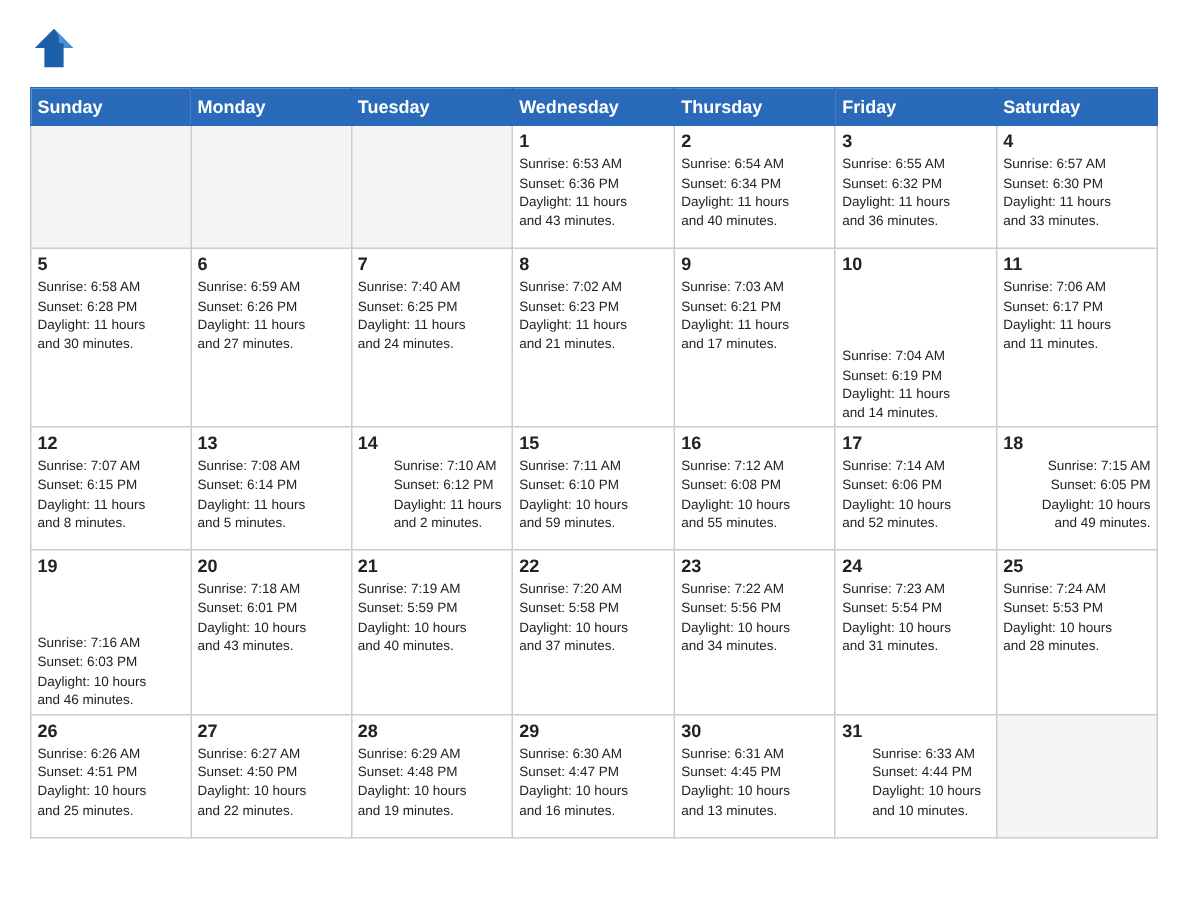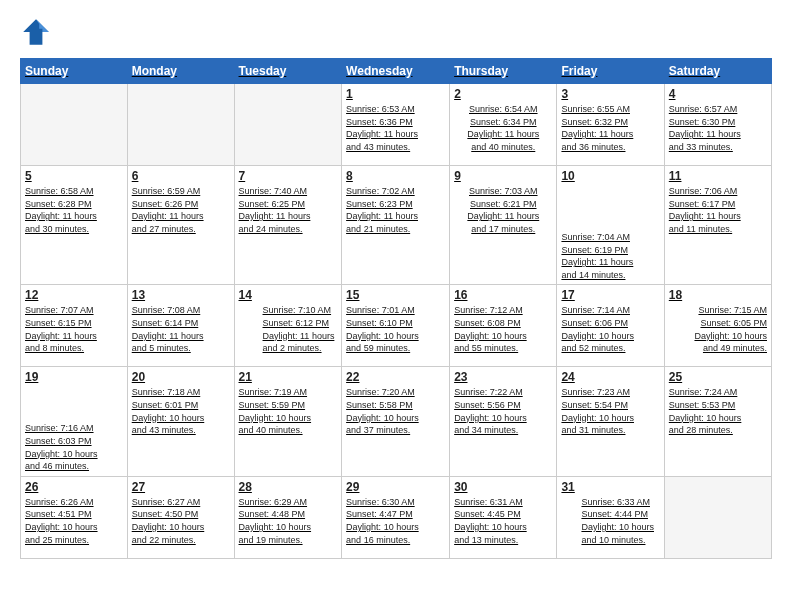--- a/index.html
+++ b/index.html
@@ -7,21 +7,20 @@
       width: 792px;
       height: 612px;
       font-family: Arial, sans-serif;
       background: #fff;
       overflow: hidden;
     }
     .page {
       width: 792px;
       height: 524px;
       padding: 16px 20px 12px 20px;
-      text-decoration: underline;
     }
     .header {
       display: flex;
       justify-content: space-between;
       align-items: flex-start;
       margin-bottom: 10px;
     }
     .logo {
       display: flex;
       align-items: center;
@@ -138,21 +137,21 @@
           <td class="empty"></td>
           <td>
             <span class="day-num">1</span>
             <div class="day-info" style="white-space: pre-line;">Sunrise: 6:53 AM
 Sunset: 6:36 PM
 Daylight: 11 hours
 and 43 minutes.</div>
           </td>
           <td>
             <span class="day-num">2</span>
-            <div class="day-info" style="white-space: pre-line; text-align: center;">Sunrise: 6:54 AM
+            <div class="day-info" style="white-space: pre-line;">Sunrise: 6:54 AM
 Sunset: 6:34 PM
 Daylight: 11 hours
 and 40 minutes.</div>
           </td>
           <td>
             <span class="day-num">3</span>
             <div class="day-info" style="white-space: pre-line;">Sunrise: 6:55 AM
 Sunset: 6:32 PM
 Daylight: 11 hours
 and 36 minutes.</div>
@@ -189,21 +188,21 @@
           </td>
           <td>
             <span class="day-num">8</span>
             <div class="day-info" style="white-space: pre-line;">Sunrise: 7:02 AM
 Sunset: 6:23 PM
 Daylight: 11 hours
 and 21 minutes.</div>
           </td>
           <td>
             <span class="day-num">9</span>
-            <div class="day-info" style="white-space: pre-line; text-align: center;">Sunrise: 7:03 AM
+            <div class="day-info" style="white-space: pre-line;">Sunrise: 7:03 AM
 Sunset: 6:21 PM
 Daylight: 11 hours
 and 17 minutes.</div>
           </td>
           <td>
             <span class="day-num">10</span>
             <div class="day-info" style="white-space: pre-line; margin-top: 48px;">Sunrise: 7:04 AM
 Sunset: 6:19 PM
 Daylight: 11 hours
 and 14 minutes.</div>
@@ -233,21 +232,21 @@
           </td>
           <td>
             <span class="day-num">14</span>
             <div class="day-info" style="white-space: pre-line; margin-left: 24px;">Sunrise: 7:10 AM
 Sunset: 6:12 PM
 Daylight: 11 hours
 and 2 minutes.</div>
           </td>
           <td>
             <span class="day-num">15</span>
-            <div class="day-info" style="white-space: pre-line;">Sunrise: 7:01 AM
+            <div class="day-info" style="white-space: pre-line;">Sunrise: 7:11 AM
 Sunset: 6:10 PM
 Daylight: 10 hours
 and 59 minutes.</div>
           </td>
           <td>
             <span class="day-num">16</span>
             <div class="day-info" style="white-space: pre-line;">Sunrise: 7:12 AM
 Sunset: 6:08 PM
 Daylight: 10 hours
 and 55 minutes.</div>

